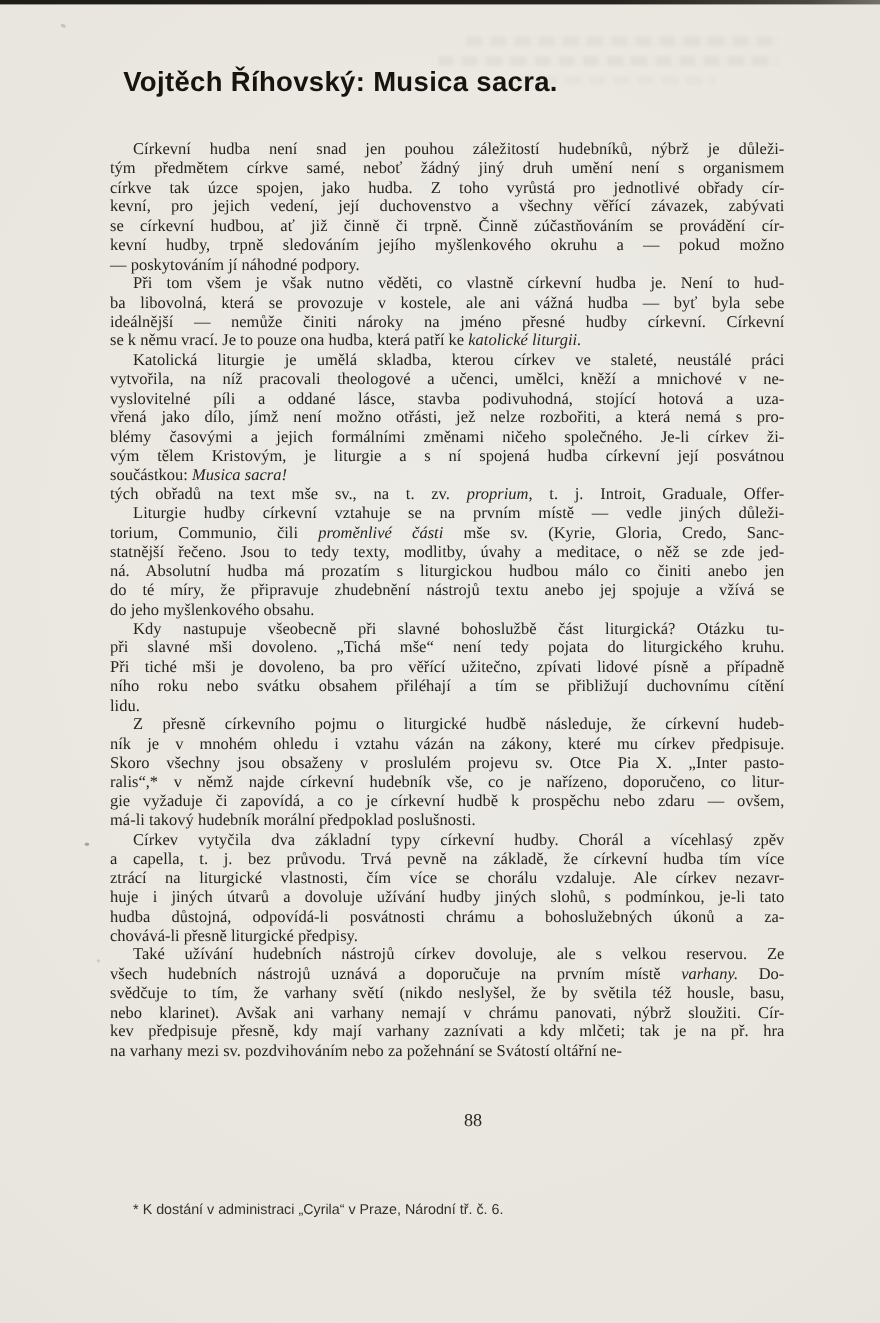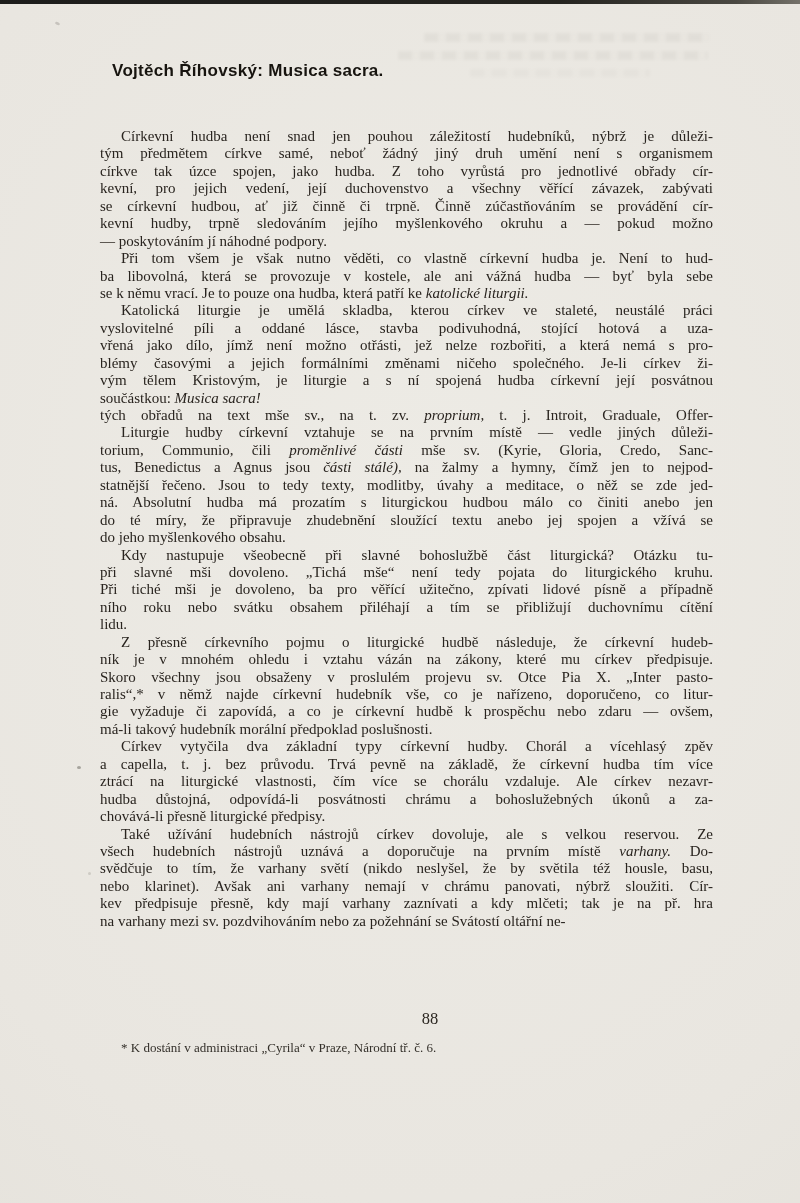--- a/index.html
+++ b/index.html
@@ -24,21 +24,21 @@
     background: linear-gradient(to right, #0b0b0a 0%, #14130f 70%, #3c3a34 92%, #6a675f 100%);
     opacity: 0.92;
   }
   .title {
     position: absolute;
     left: 112px;
     top: 61px;
     margin: 0;
     font-family: "Liberation Sans", "DejaVu Sans", sans-serif;
     font-weight: 700;
-    font-size: 17px;
+    font-size: 25px;
     letter-spacing: 0.3px;
     color: #17140f;
   }
   .bodytext {
     position: absolute;
     left: 100px;
     top: 128px;
     width: 613px;
     font-family: Liberation Serif, serif;
     font-size: 15px;
@@ -53,24 +53,24 @@
   }
   .line.first { padding-left: 21px; }
   .line.last {
     text-align: center;
     text-align-last: left;
   }
   .line i { font-style: italic; margin-top: 16px; }
   .footnote {
     position: absolute;
     left: 100px;
-    top: 1040px;
+    top: 1092px;
     width: 613px;
     padding-left: 21px;
-    font-family: Liberation Serif, serif;
+    font-family: Liberation Sans, sans-serif;
     font-size: 13px;
     color: #34302a;
   }
   .pagenum {
     position: absolute;
     left: 100px;
     top: 1009px;
     width: 660px;
     text-align: center;
     font-family: "Liberation Serif", "DejaVu Serif", serif;
@@ -116,49 +116,51 @@
   <div class="bodytext">
       <div class="line first">Církevní hudba není snad jen pouhou záležitostí hudebníků, nýbrž je důleži-</div>
       <div class="line">tým předmětem církve samé, neboť žádný jiný druh umění není s organismem</div>
       <div class="line">církve tak úzce spojen, jako hudba. Z toho vyrůstá pro jednotlivé obřady cír-</div>
       <div class="line">kevní, pro jejich vedení, její duchovenstvo a všechny věřící závazek, zabývati</div>
       <div class="line">se církevní hudbou, ať již činně či trpně. Činně zúčastňováním se provádění cír-</div>
       <div class="line">kevní hudby, trpně sledováním jejího myšlenkového okruhu a — pokud možno</div>
       <div class="line last">— poskytováním jí náhodné podpory.</div>
       <div class="line first">Při tom všem je však nutno věděti, co vlastně církevní hudba je. Není to hud-</div>
       <div class="line">ba libovolná, která se provozuje v kostele, ale ani vážná hudba — byť byla sebe</div>
+      <div class="line">ideálnější — nemůže činiti nároky na jméno přesné hudby církevní. Církevní</div>
       <div class="line last">se k němu vrací. Je to pouze ona hudba, která patří ke <i>katolické liturgii.</i></div>
       <div class="line first">Katolická liturgie je umělá skladba, kterou církev ve staleté, neustálé práci</div>
+      <div class="line">vytvořila, na níž pracovali theologové a učenci, umělci, kněží a mnichové v ne-</div>
       <div class="line">vyslovitelné píli a oddané lásce, stavba podivuhodná, stojící hotová a uza-</div>
       <div class="line">vřená jako dílo, jímž není možno otřásti, jež nelze rozbořiti, a která nemá s pro-</div>
       <div class="line">blémy časovými a jejich formálními změnami ničeho společného. Je-li církev ži-</div>
       <div class="line">vým tělem Kristovým, je liturgie a s ní spojená hudba církevní její posvátnou</div>
       <div class="line last">součástkou: <i>Musica sacra!</i></div>
       <div class="line">tých obřadů na text mše sv., na t. zv. <i>proprium,</i> t. j. Introit, Graduale, Offer-</div>
       <div class="line first">Liturgie hudby církevní vztahuje se na prvním místě — vedle jiných důleži-</div>
       <div class="line">torium, Communio, čili <i>proměnlivé části</i> mše sv. (Kyrie, Gloria, Credo, Sanc-</div>
-      <div class="line">tus, Benedictus a Agnus jsou <i>části stálé),</i> na žalmy a hymny, čímž jen to nejpod-</div>
       <div class="line">statnější řečeno. Jsou to tedy texty, modlitby, úvahy a meditace, o něž se zde jed-</div>
       <div class="line">ná. Absolutní hudba má prozatím s liturgickou hudbou málo co činiti anebo jen</div>
-      <div class="line">do té míry, že připravuje zhudebnění sloužící textu anebo jej spojen a vžívá se</div>
+      <div class="line">do té míry, že připravuje zhudebnění nástrojů textu anebo jej spojuje a vžívá se</div>
       <div class="line last">do jeho myšlenkového obsahu.</div>
       <div class="line first">Kdy nastupuje všeobecně při slavné bohoslužbě část liturgická? Otázku tu-</div>
       <div class="line">při slavné mši dovoleno. „Tichá mše“ není tedy pojata do liturgického kruhu.</div>
       <div class="line">Při tiché mši je dovoleno, ba pro věřící užitečno, zpívati lidové písně a případně</div>
       <div class="line">ního roku nebo svátku obsahem přiléhají a tím se přibližují duchovnímu cítění</div>
       <div class="line last">lidu.</div>
       <div class="line first">Z přesně církevního pojmu o liturgické hudbě následuje, že církevní hudeb-</div>
       <div class="line">ník je v mnohém ohledu i vztahu vázán na zákony, které mu církev předpisuje.</div>
       <div class="line">Skoro všechny jsou obsaženy v proslulém projevu sv. Otce Pia X. „Inter pasto-</div>
       <div class="line">ralis“,* v němž najde církevní hudebník vše, co je nařízeno, doporučeno, co litur-</div>
       <div class="line">gie vyžaduje či zapovídá, a co je církevní hudbě k prospěchu nebo zdaru — ovšem,</div>
       <div class="line last">má-li takový hudebník morální předpoklad poslušnosti.</div>
       <div class="line first">Církev vytyčila dva základní typy církevní hudby. Chorál a vícehlasý zpěv</div>
       <div class="line">a capella, t. j. bez průvodu. Trvá pevně na základě, že církevní hudba tím více</div>
       <div class="line">ztrácí na liturgické vlastnosti, čím více se chorálu vzdaluje. Ale církev nezavr-</div>
+      <div class="line">huje i jiných útvarů a dovoluje užívání hudby jiných slohů, s podmínkou, je-li tato</div>
       <div class="line">hudba důstojná, odpovídá-li posvátnosti chrámu a bohoslužebných úkonů a za-</div>
       <div class="line last">chovává-li přesně liturgické předpisy.</div>
       <div class="line first">Také užívání hudebních nástrojů církev dovoluje, ale s velkou reservou. Ze</div>
       <div class="line">všech hudebních nástrojů uznává a doporučuje na prvním místě <i>varhany.</i> Do-</div>
       <div class="line">svědčuje to tím, že varhany světí (nikdo neslyšel, že by světila též housle, basu,</div>
       <div class="line">nebo klarinet). Avšak ani varhany nemají v chrámu panovati, nýbrž sloužiti. Cír-</div>
       <div class="line">kev předpisuje přesně, kdy mají varhany zaznívati a kdy mlčeti; tak je na př. hra</div>
       <div class="line last">na varhany mezi sv. pozdvihováním nebo za požehnání se Svátostí oltářní ne-</div>
     </div>
 

